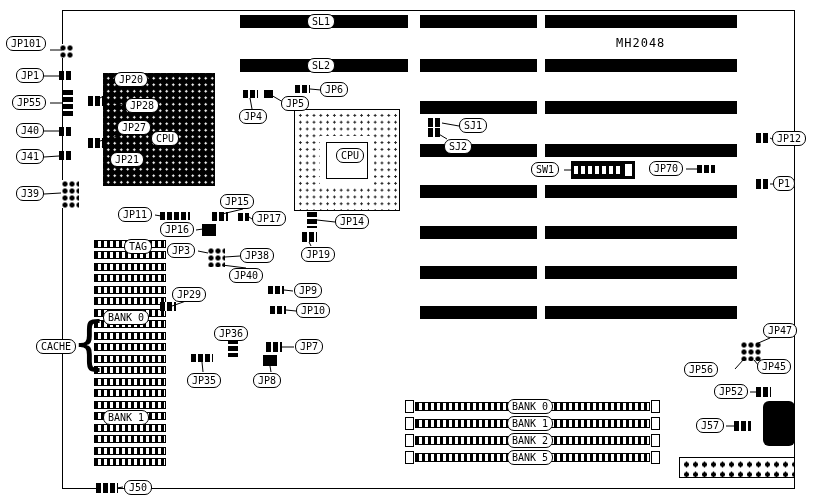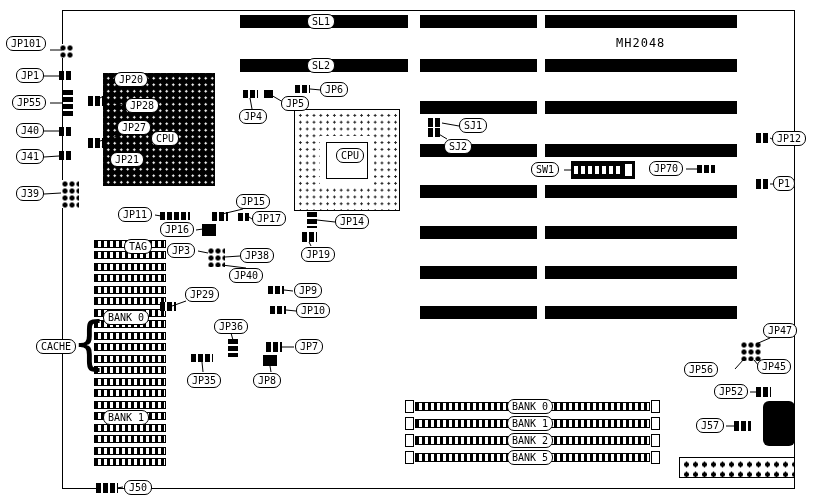--- a/index.html
+++ b/index.html
@@ -216,34 +216,34 @@
   <div class="callout" style="left:281px;top:96px">JP5</div>
   <div class="callout" style="left:239px;top:109px">JP4</div>
 
   <div class="callout" style="left:459px;top:118px">SJ1</div>
   <div class="callout" style="left:444px;top:139px">SJ2</div>
   <div class="callout" style="left:531px;top:162px">SW1</div>
   <div class="callout" style="left:649px;top:161px">JP70</div>
   <div class="callout" style="left:772px;top:131px">JP12</div>
   <div class="callout" style="left:773px;top:176px">P1</div>
 
-  <div class="callout" style="left:236px;top:194px">JP15</div>
+  <div class="callout" style="left:220px;top:194px">JP15</div>
   <div class="callout" style="left:118px;top:207px">JP11</div>
   <div class="callout" style="left:160px;top:222px">JP16</div>
   <div class="callout" style="left:252px;top:211px">JP17</div>
   <div class="callout" style="left:335px;top:214px">JP14</div>
   <div class="callout" style="left:301px;top:247px">JP19</div>
   <div class="callout" style="left:167px;top:243px">JP3</div>
   <div class="callout" style="left:240px;top:248px">JP38</div>
   <div class="callout" style="left:229px;top:268px">JP40</div>
   <div class="callout" style="left:124px;top:239px">TAG</div>
-  <div class="callout" style="left:185px;top:287px">JP29</div>
+  <div class="callout" style="left:172px;top:287px">JP29</div>
   <div class="callout" style="left:294px;top:283px">JP9</div>
   <div class="callout" style="left:296px;top:303px">JP10</div>
-  <div class="callout" style="left:214px;top:319px">JP36</div>
+  <div class="callout" style="left:214px;top:326px">JP36</div>
   <div class="callout" style="left:295px;top:339px">JP7</div>
   <div class="callout" style="left:187px;top:373px">JP35</div>
   <div class="callout" style="left:253px;top:373px">JP8</div>
 
   <div class="callout" style="left:36px;top:339px">CACHE</div>
   <div class="brace" style="left:72px;top:316px">{</div>
   <div class="callout" style="left:103px;top:310px">BANK 0</div>
   <div class="callout" style="left:103px;top:410px">BANK 1</div>
 
   <div class="callout" style="left:763px;top:323px">JP47</div>

